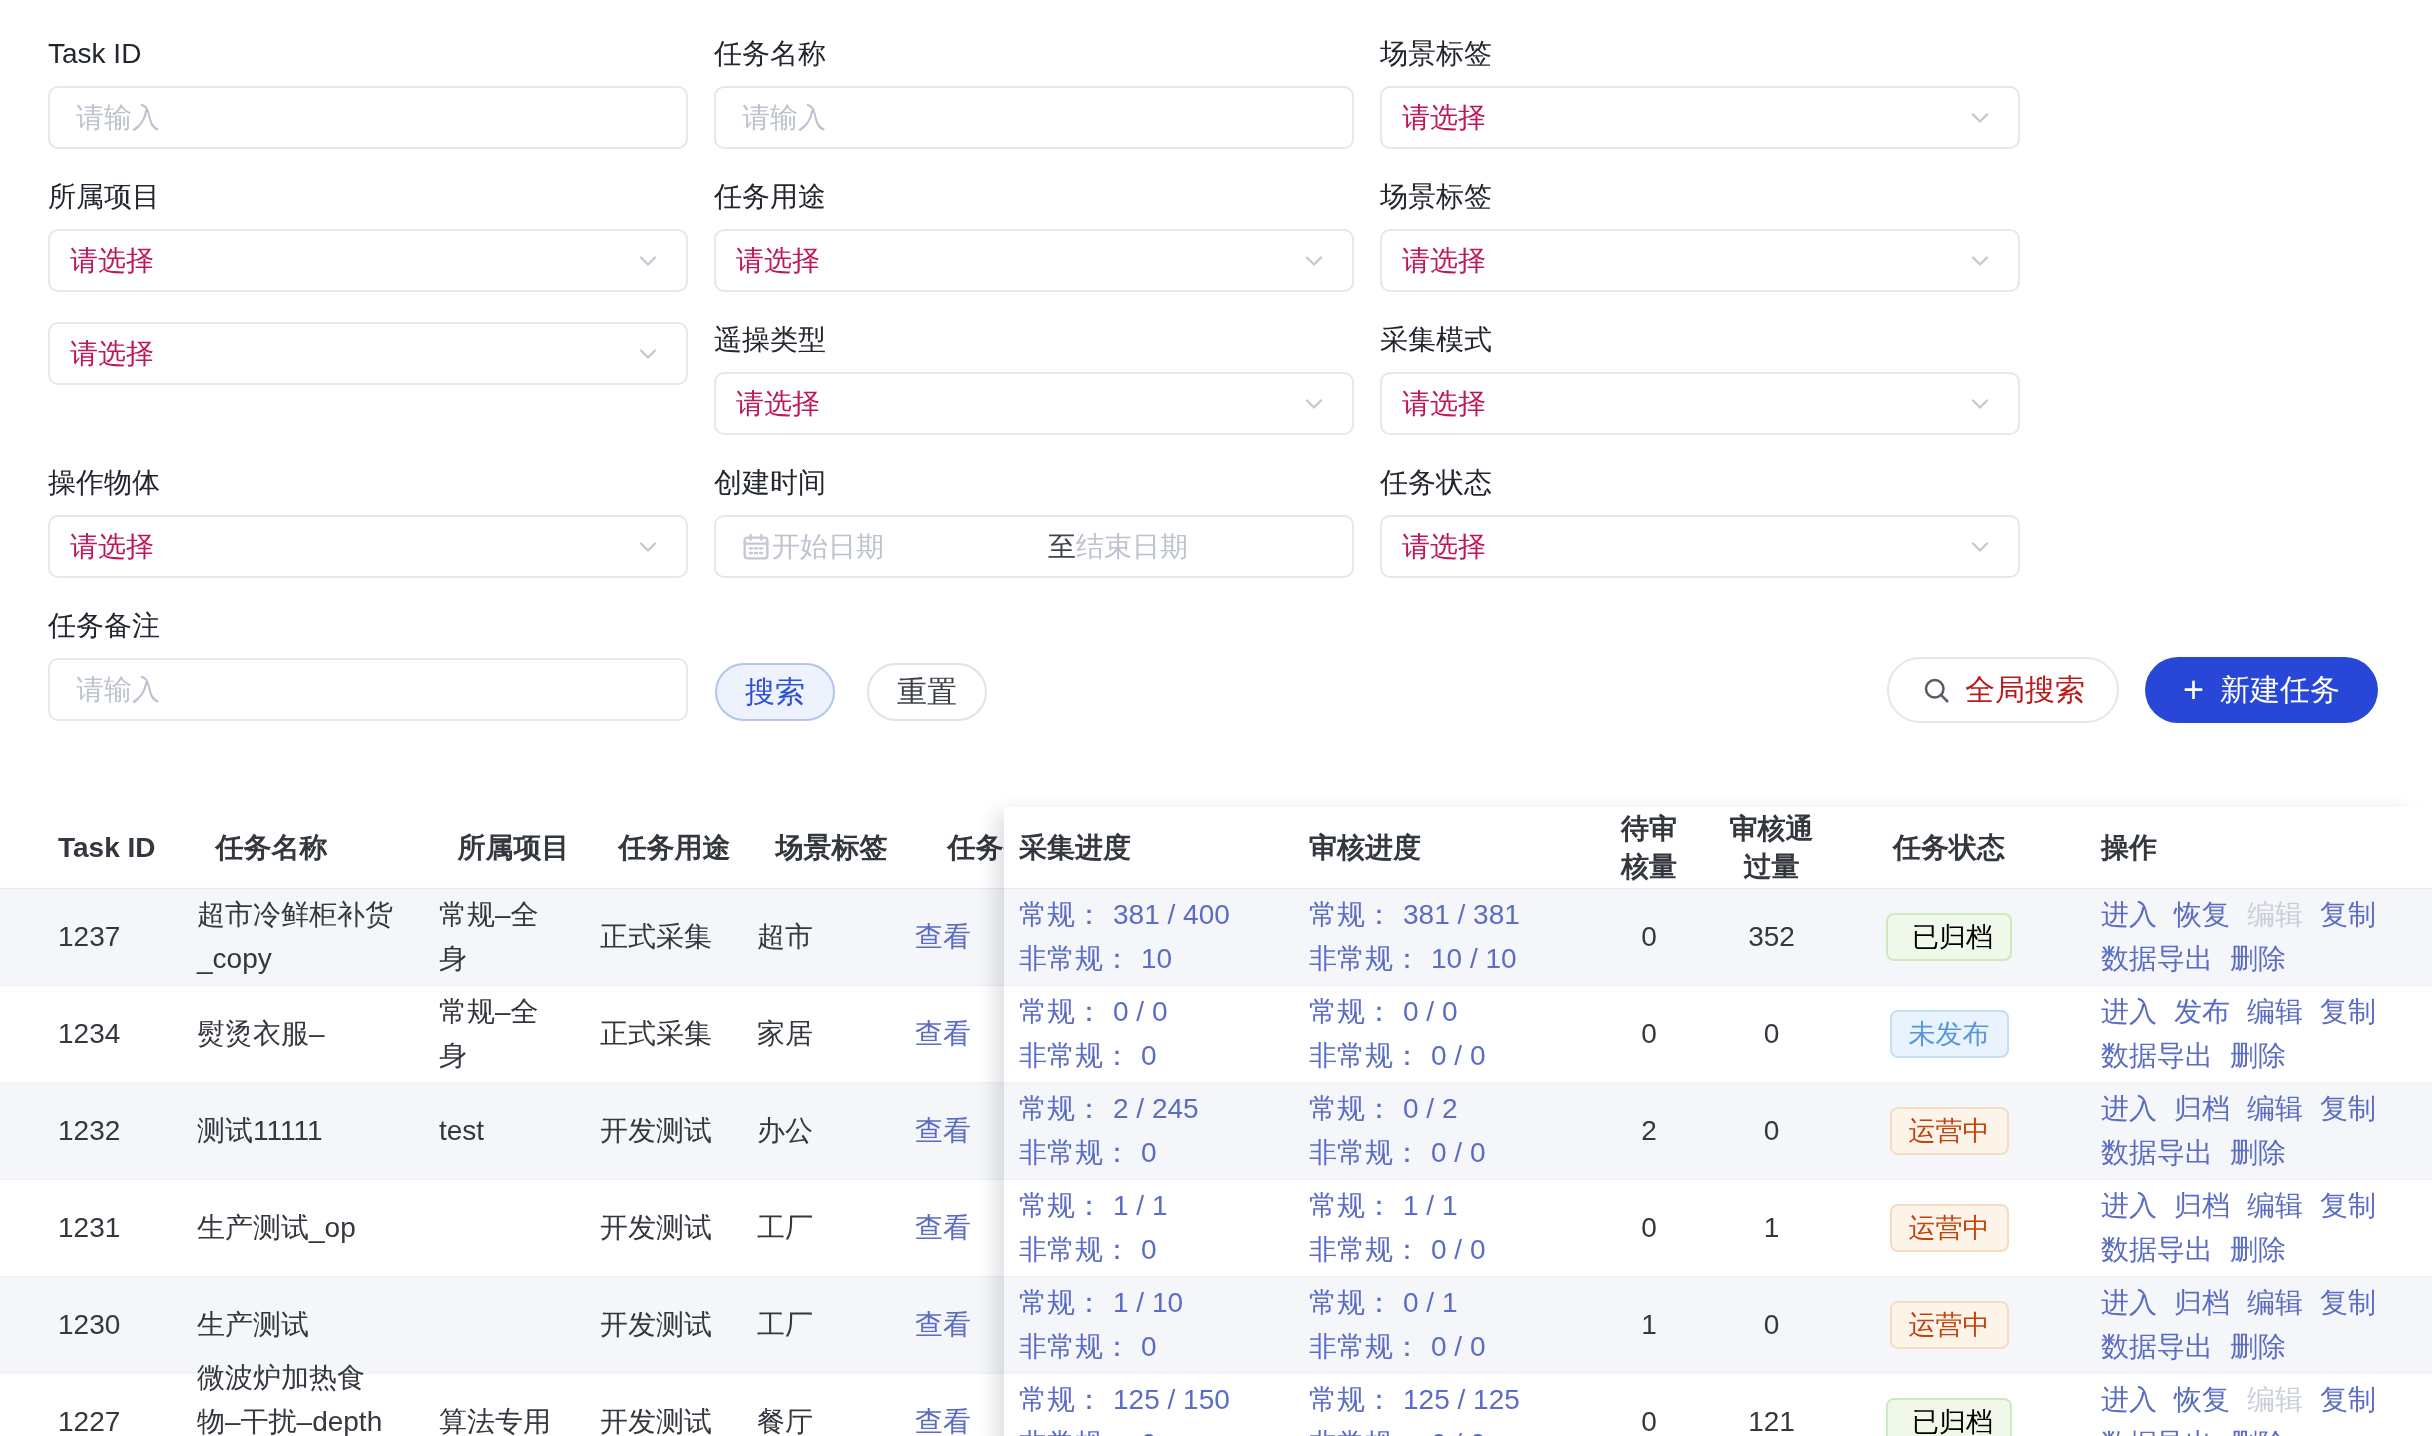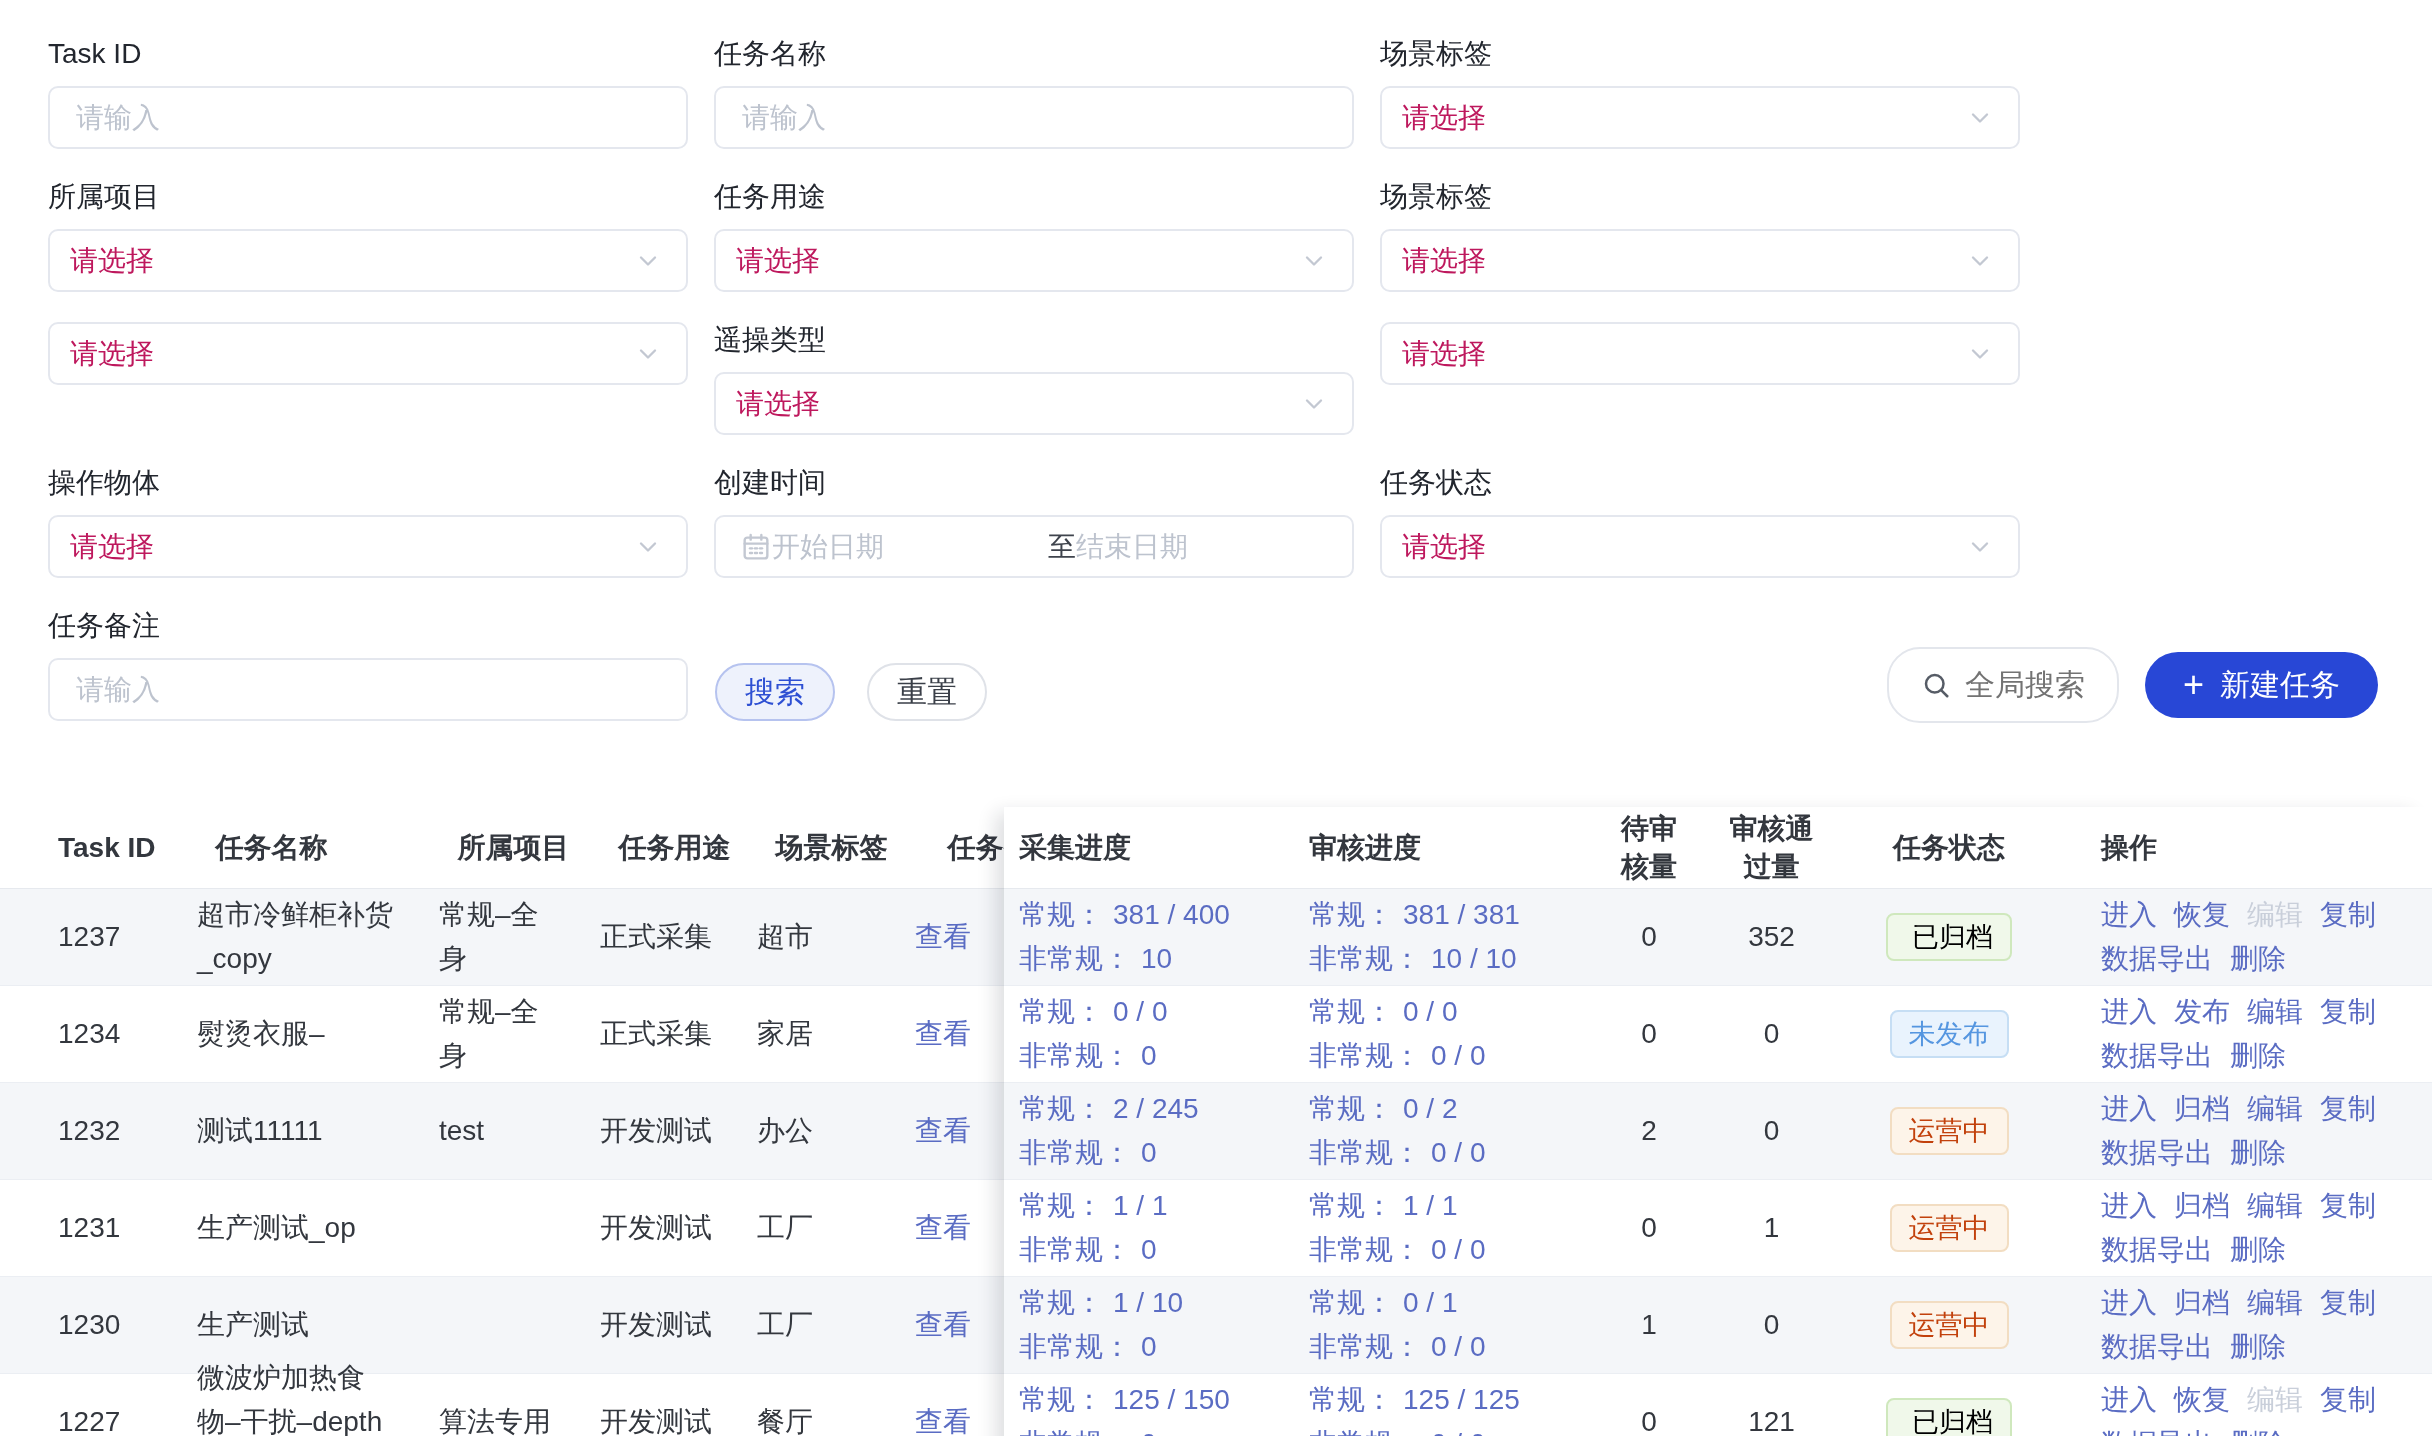--- a/index.html
+++ b/index.html
@@ -23,22 +23,22 @@
   .daterange-ctl .ph { flex:1; text-align:left; font-size:28px; color:#bdc3ce; }
   .daterange-ctl .sep { font-size:28px; color:#3f444d; }
 
   .last-row { display:flex; align-items:flex-end; }
   .btn-group { display:flex; align-items:center; margin-left:27px; margin-bottom:30px; gap:32px; }
   .pill { height:58px; border-radius:32px; display:flex; align-items:center; justify-content:center;
     font-size:30px; padding:0 28px; cursor:pointer; border:2px solid transparent; white-space:nowrap; }
   .btn-search { background:#eef2fc; border-color:#b6c3ef; color:#2e50d3; }
   .btn-reset { background:#fff; border-color:#dfe2e8; color:#3a3f48; }
   .right-cluster { margin-left:auto; display:flex; align-items:center; gap:26px; margin-bottom:28px; }
-  .btn-global { height:76px; border-radius:33px; border:2px solid #e3e6ec; background:#fff;
-    color:#737373; font-size:30px; display:flex; align-items:center; gap:14px; padding:16px 32px; cursor:pointer; }
+  .btn-global { height:66px; border-radius:33px; border:2px solid #e3e6ec; background:#fff;
+    color:#b91c1c; font-size:30px; display:flex; align-items:center; gap:14px; padding:16px 32px; cursor:pointer; }
   .btn-create { height:66px; border-radius:33px; background:#2847d6; color:#ffffff; font-size:30px;
     display:flex; align-items:center; gap:16px; padding:0 38px; cursor:pointer; border:none; }
   .plus-glyph { font-size:36px; line-height:36px; font-weight:400; }
 
   
   .table { margin-top:56px; display:flex; width:2432px; }
   .t-left { flex:0 0 1004px; width:1004px; overflow:hidden; background:#fff; }
   .t-right { flex:1 1 auto; background:#fff; position:relative; z-index:2;
     box-shadow:-14px 0 18px -6px rgba(18,28,45,0.14); }
   .th-row { height:82px; display:flex; align-items:center; border-bottom:1px solid #e6e9ee;
@@ -168,20 +168,21 @@
       <span class="ph">请选择</span>
       <span class="chev">
         <svg width="28" height="28" viewBox="0 0 24 24">
                 <path d="M6 9l6 6 6-6" fill="none" stroke="#c3c8d2" stroke-width="2" stroke-linecap="round" stroke-linejoin="round"></path>
               </svg>
       </span>
     </div>
   </div>
 
   <div class="field">
+    <div class="field-label">采集模式</div>
     <div class="control select-ctl">
       <span class="ph">请选择</span>
       <span class="chev">
         <svg width="28" height="28" viewBox="0 0 24 24">
                 <path d="M6 9l6 6 6-6" fill="none" stroke="#c3c8d2" stroke-width="2" stroke-linecap="round" stroke-linejoin="round"></path>
               </svg>
       </span>
     </div>
   </div>
 

